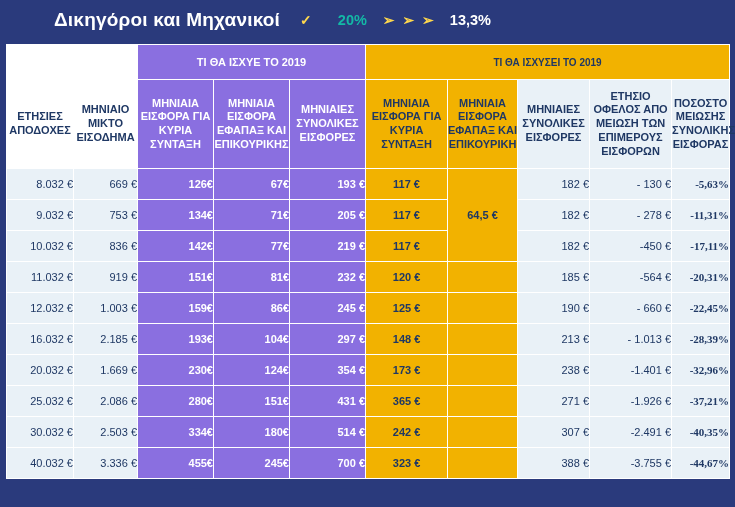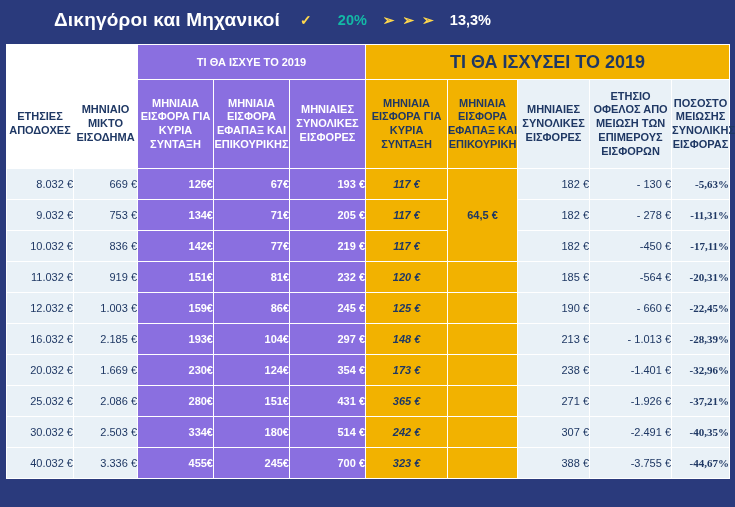--- a/index.html
+++ b/index.html
@@ -78,39 +78,39 @@
   .c-amber { background: #f2b200; color: #1f3864; }
   .c-light { background: #e9f1f7; color: #1f3864; }
 
   .grp-title {
     text-align: center;
     font-weight: bold;
     font-size: 11.5px;
     height: 34px;
   }
   .grp-title.big {
-    font-size: 18px;
+    font-size: 10px;
   }
   .col-head {
     text-align: center;
     font-weight: bold;
     font-size: 10.5px;
     line-height: 1.25;
     height: 88px;
     padding: 2px 3px;
   }
   .blank-head { background: #ffffff; border-color: #ffffff; }
 
   td.num {
     height: 30px;
     padding: 0 6px;
     text-align: right;
     font-size: 11.5px;
   }
-  td.num.center { text-align: center; font-style: italic; }
+  td.num.center { text-align: center; }
   .c-purple.num { color: #ffffff; font-weight: bold; }
   .c-amber.num { color: #1f3864; font-weight: bold; }
   .merged-val {
     text-align: center;
     font-weight: bold;
     font-size: 13px;
     color: #1f3864;
   }
   .pct { font-weight: bold; color: #1f3864; font-family: Liberation Serif, serif; }
 </style>

